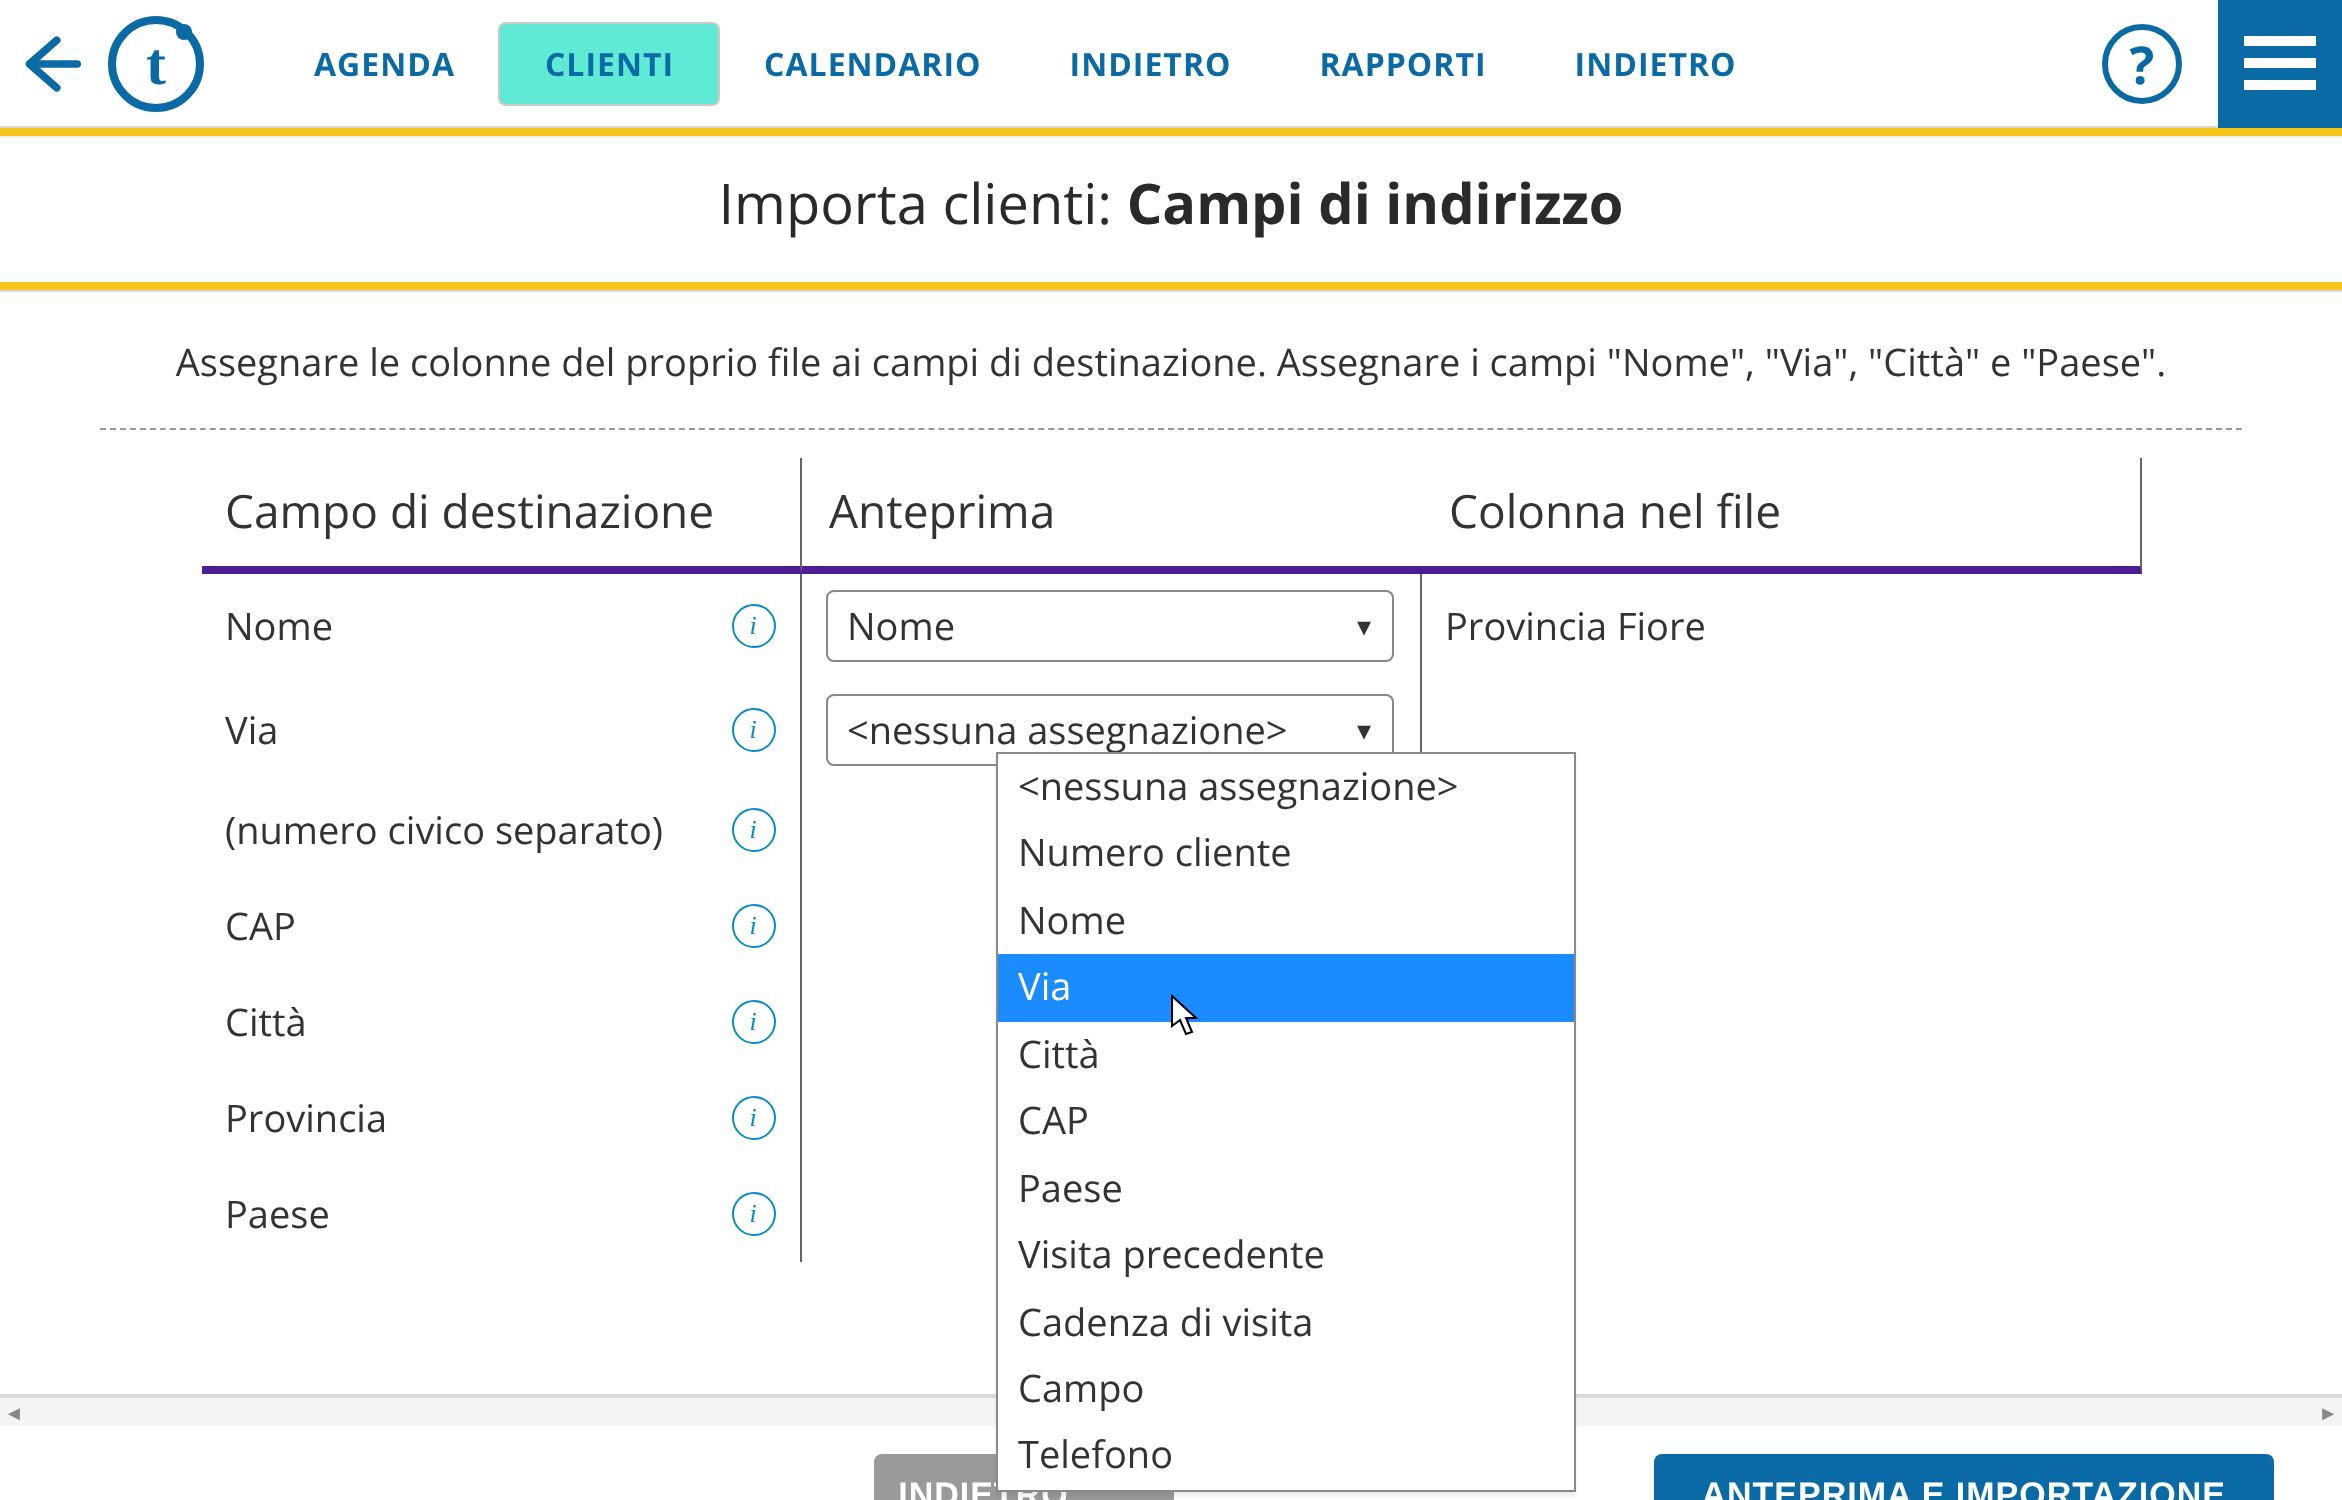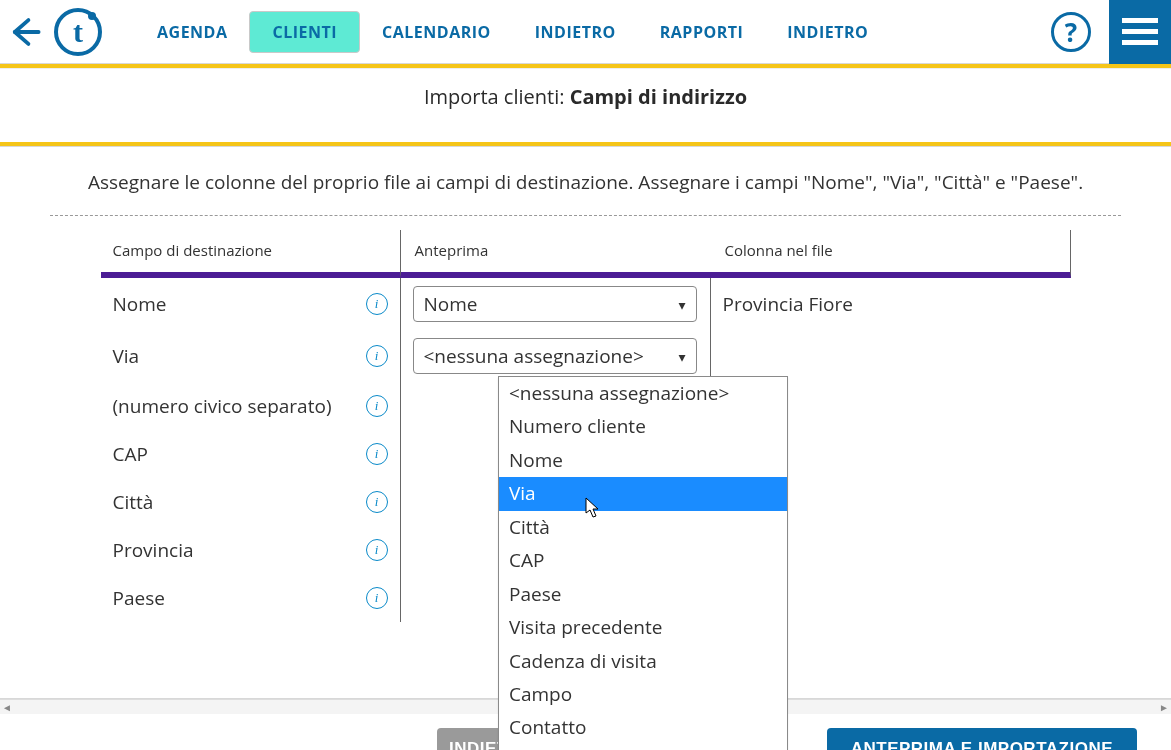--- a/index.html
+++ b/index.html
@@ -13,31 +13,31 @@
   .nav { display: flex; align-items: center; gap: 0; flex: 1; }
   .nav-item { padding: 9px 22px; font-weight: 700; font-size: 16px; color: #0a6aa5; letter-spacing: 0.5px; cursor: pointer; border-radius: 4px; }
   .nav-item.active { background: #5eead4; border: 1px solid #c9c9c9; }
   .nav-spacer { flex: 1; }
   .help-btn { width: 40px; height: 40px; border: 3px solid #0a6aa5; border-radius: 50%; display: flex; align-items: center; justify-content: center; font-size: 26px; font-weight: 700; color: #0a6aa5; margin-right: 18px; cursor: pointer; }
   .hamburger { width: 62px; height: 64px; background: #0a6aa5; display: flex; align-items: center; justify-content: center; cursor: pointer; }
   .hamburger svg { width: 36px; height: 28px; }
 
   .yellow-bar { height: 4px; background: #f5c518; }
 
-  .page-title { text-align: center; padding: 14px 0 32px; font-size: 20px; color: #2a2a2a; border-top: 1px solid #eee; }
+  .page-title { text-align: center; padding: 14px 0 20px; font-size: 28px; color: #2a2a2a; border-top: 1px solid #eee; }
   .page-title .light { font-weight: 400; }
   .page-title .bold { font-weight: 700; }
 
   .content-wrap { position: relative; height: calc(750px - 64px - 4px - 55px - 4px - 70px); overflow: hidden; border-top: 1px solid #d8d8d8; border-bottom: 1px solid #d8d8d8; }
   .content-inner { padding: 22px 50px 0; }
   .instruction { text-align: center; font-size: 19px; color: #333; padding: 0 0 20px; }
   .dashed { border-top: 1px dashed #999; margin: 0 0 14px; }
 
   .grid { display: grid; grid-template-columns: 300px 310px 1fr; margin: 0 auto; width: 970px; }
-  .grid-header { font-size: 15px; padding: 10px 12px 12px; border-bottom: 6px solid #4c1d95; }
+  .grid-header { font-size: 23px; padding: 10px 12px 12px; border-bottom: 4px solid #4c1d95; }
   .col-1 { border-right: 1px solid #666; }
   .col-2 { border-right: 1px solid #666; padding-left: 14px; }
   .col-3 { padding-left: 14px; }
 
   .row-cell { padding: 8px 12px; font-size: 19px; display: flex; align-items: center; min-height: 48px; }
   .row-cell.col-1 { justify-content: space-between; }
   .info-icon { width: 22px; height: 22px; border: 1.5px solid #0a8ac9; color: #0a8ac9; border-radius: 50%; display: inline-flex; align-items: center; justify-content: center; font-size: 13px; font-style: italic; font-family: Georgia, serif; cursor: pointer; }
 
   .select-box { width: 284px; height: 36px; border: 1px solid #888; border-radius: 4px; background: #fff; display: flex; align-items: center; justify-content: space-between; padding: 0 10px; font-size: 19px; cursor: pointer; }
   .select-box .chev { font-size: 14px; color: #333; }
@@ -195,21 +195,20 @@
   <div class="dropdown-item">&lt;nessuna assegnazione&gt;</div>
   <div class="dropdown-item">Numero cliente</div>
   <div class="dropdown-item">Nome</div>
   <div class="dropdown-item selected">Via</div>
   <div class="dropdown-item">Città</div>
   <div class="dropdown-item">CAP</div>
   <div class="dropdown-item">Paese</div>
   <div class="dropdown-item">Visita precedente</div>
   <div class="dropdown-item">Cadenza di visita</div>
   <div class="dropdown-item">Campo</div>
-  <div class="dropdown-item">Contatto</div>
   <div class="dropdown-item">Telefono</div>
 </div>
 
 <div class="cursor">
   <svg viewBox="0 0 16 22">
     <path d="M1 1 L1 16 L5 13 L8 20 L11 19 L8 12 L13 12 Z" fill="#fff" stroke="#000" stroke-width="1"></path>
   </svg>
 </div>
 
 </body></html>

